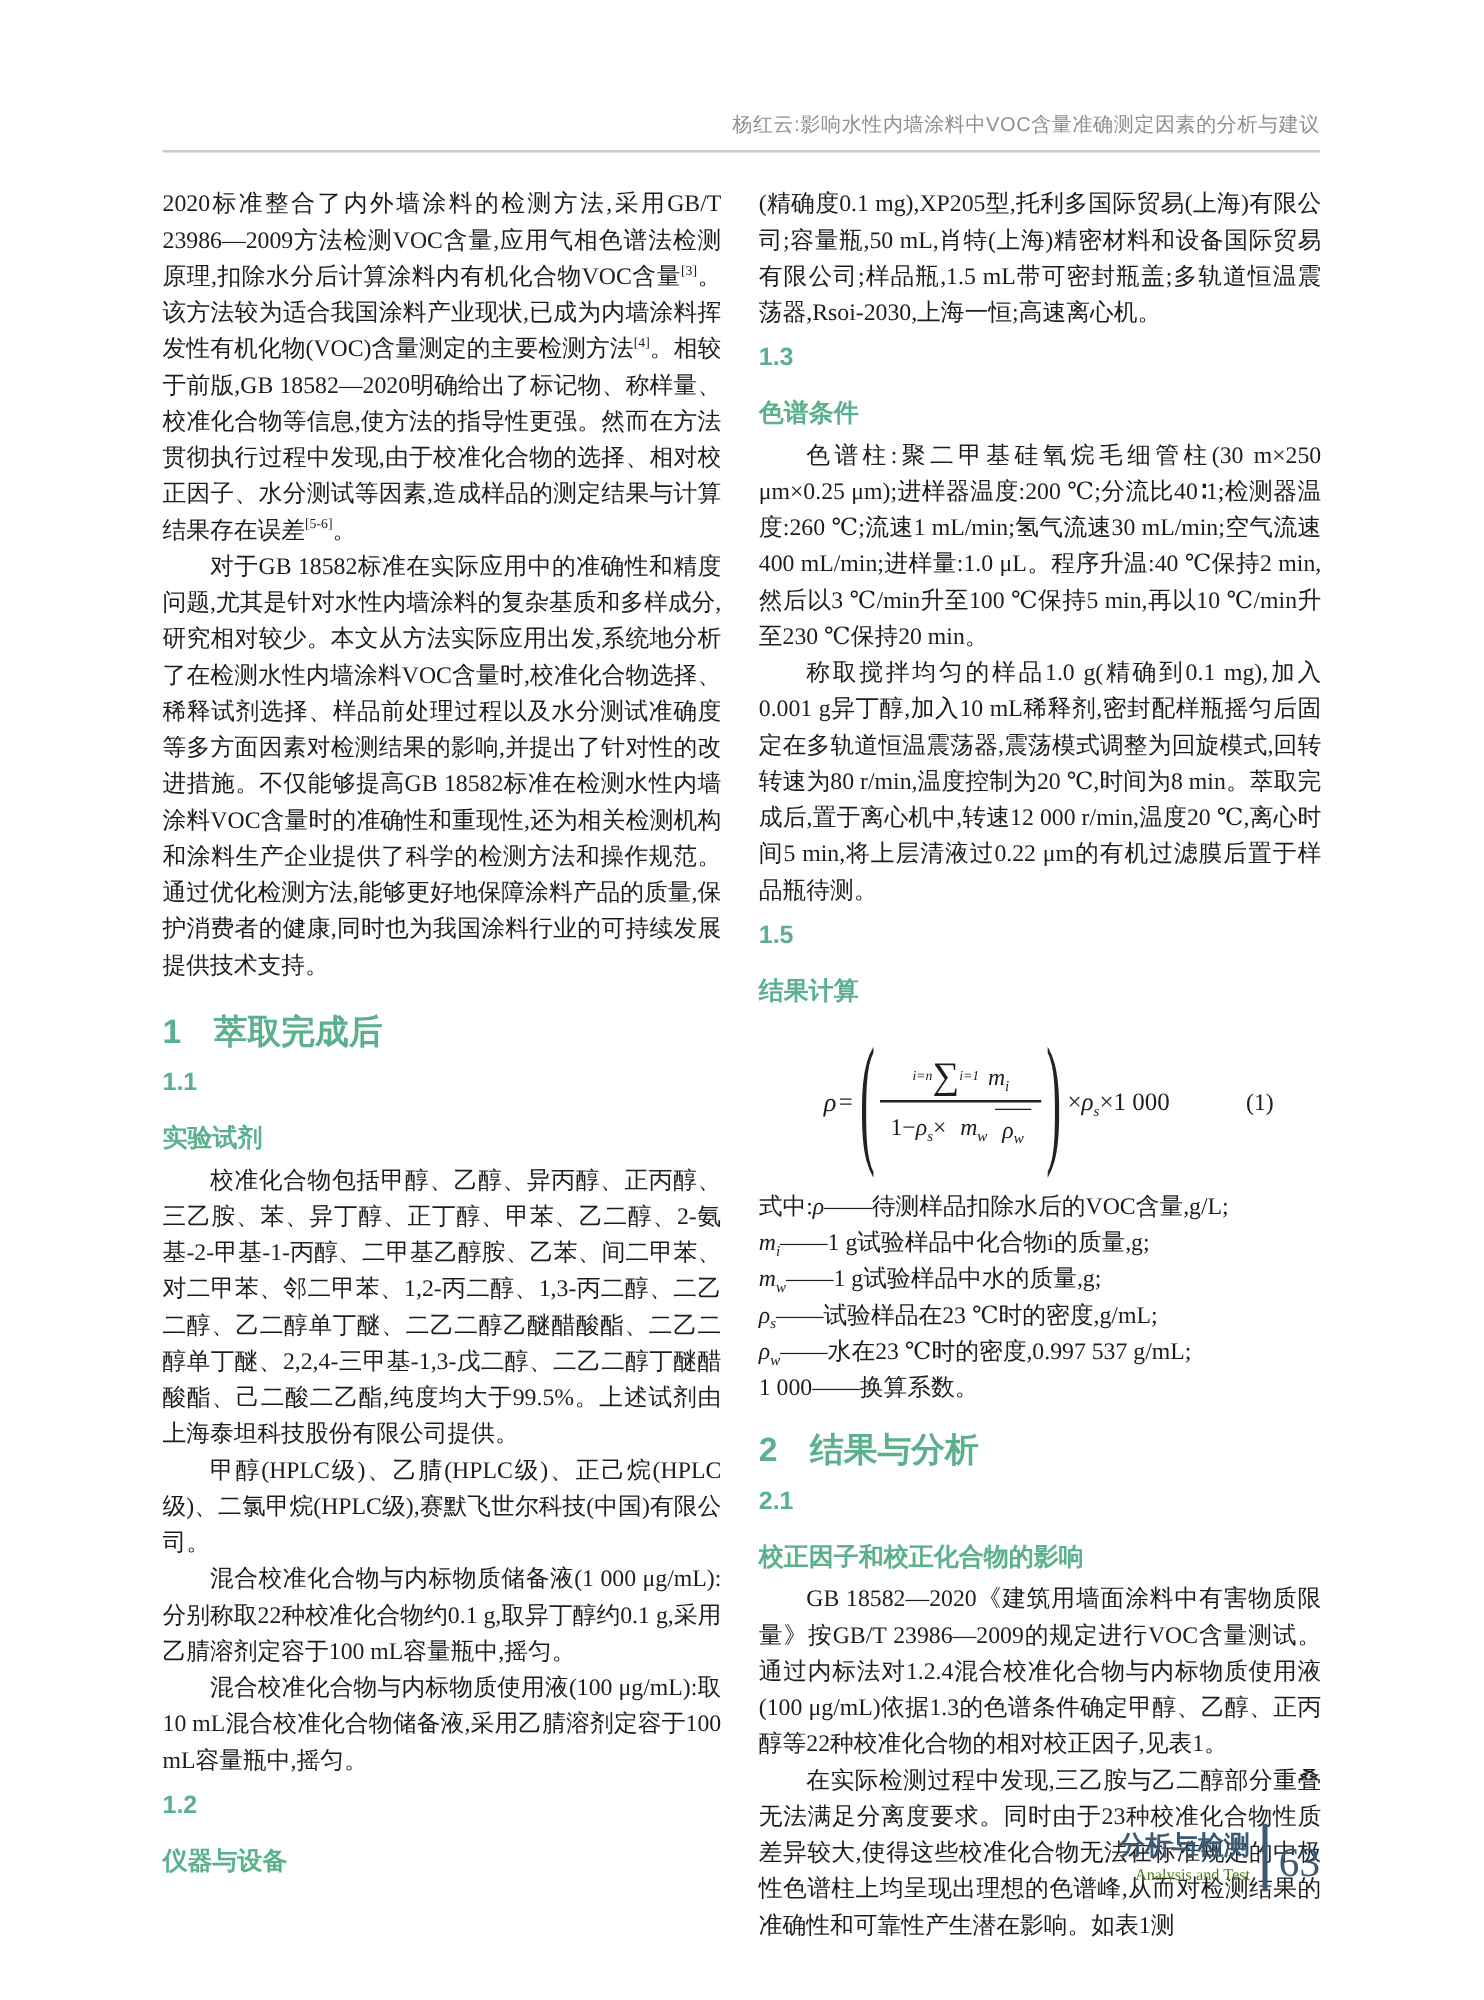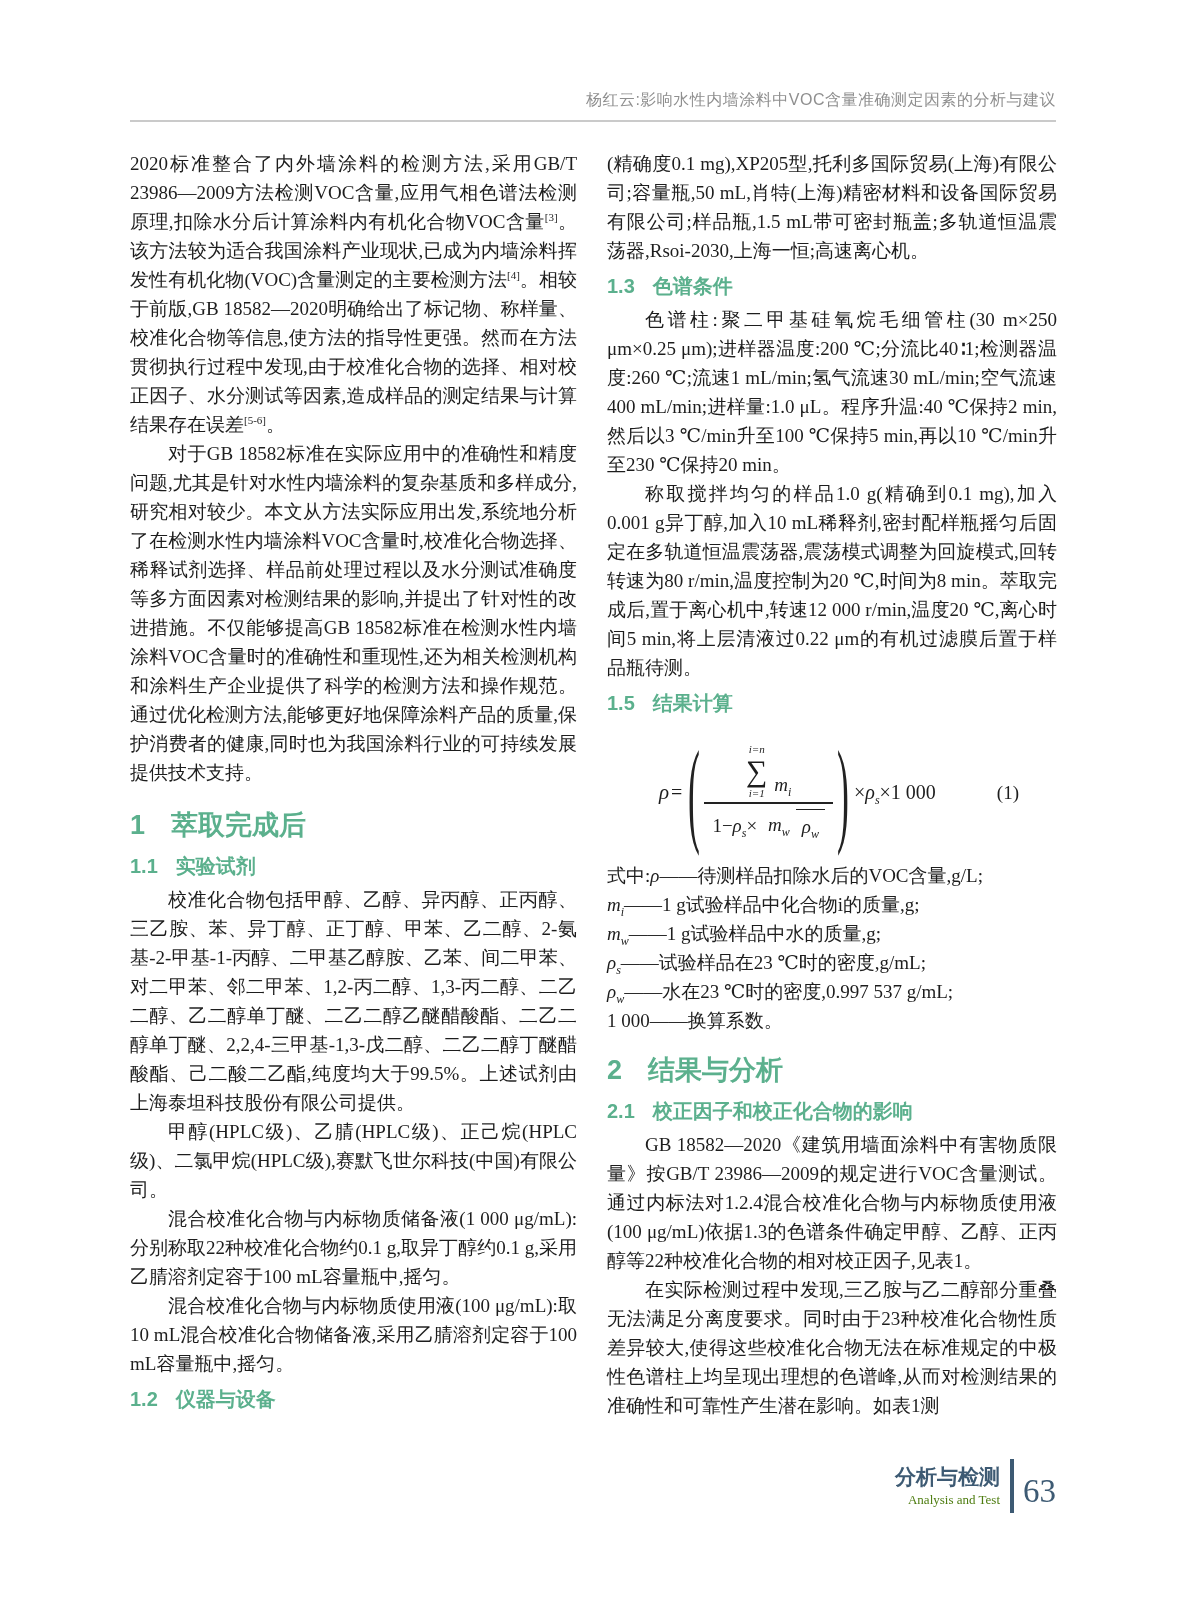--- a/index.html
+++ b/index.html
@@ -33,38 +33,38 @@
   .sec1 {
     display:flex; align-items:baseline; gap:26px;
     margin:21px 0 11px; color:#5bb08d;
     font-family:"Liberation Sans","DejaVu Sans",sans-serif;
     font-weight:bold; font-size:27px; line-height:34px; text-align:left;
   }
   .sec2 {
     display:flex; align-items:baseline; gap:18px;
     margin:8px 0 5px; color:#5bb08d;
     font-family:"Liberation Sans","DejaVu Sans",sans-serif;
-    font-weight:bold; font-size:20px; line-height:27px; text-align:left;
+    font-weight:bold; font-size:20px; line-height:27px; text-align:left;flex-direction:column;
   }
   
   .equation {
     display:flex; align-items:center; margin:14px 0 8px; height:122px;
     text-align:left;
   }
   .eq-lhs { font-style:italic; font-size:21px; margin-left:52px; }
   .eq-eq  { font-size:20px; margin:0 4px 0 2px; font-style:normal; }
   .big-paren {
     display:inline-block; font-size:42px; font-weight:300; line-height:1;
     transform:scaleY(2.75) scaleX(0.85); transform-origin:center;
     padding:0 1px; color:#222;
   }
   .frac { display:inline-flex; flex-direction:column; align-items:center; margin:0 2px; }
   .frac-num { display:flex; align-items:flex-end; justify-content:center; padding:0 10px 3px; }
   .frac-den { border-top:2px solid #222; padding:5px 8px 0; display:flex; align-items:center; }
-  .sum { display:inline-flex; flex-direction:column; align-items:center; line-height:1; margin-right:7px; }
+  .sum { display:inline-flex; flex-direction:row; align-items:center; line-height:1; margin-right:7px; }
   .sum-sup,.sum-sub { font-size:11px; font-style:italic; line-height:1.15; }
   .sigma { font-size:30px; line-height:1.05; }
   .it { font-style:italic; }
   .inner-frac { display:inline-flex; flex-direction:row; align-items:flex-end; margin-left:5px; }
   .inner-num { padding:0 6px 2px; }
   .inner-den { border-top:1.5px solid #222; padding:2px 6px 0; }
   .eq-rhs { font-size:20px; margin-left:3px; }
   .eq-no { margin-left:auto; padding-right:38px; font-size:19px; }
   
   .where { margin-top:4px; text-align:left; }

